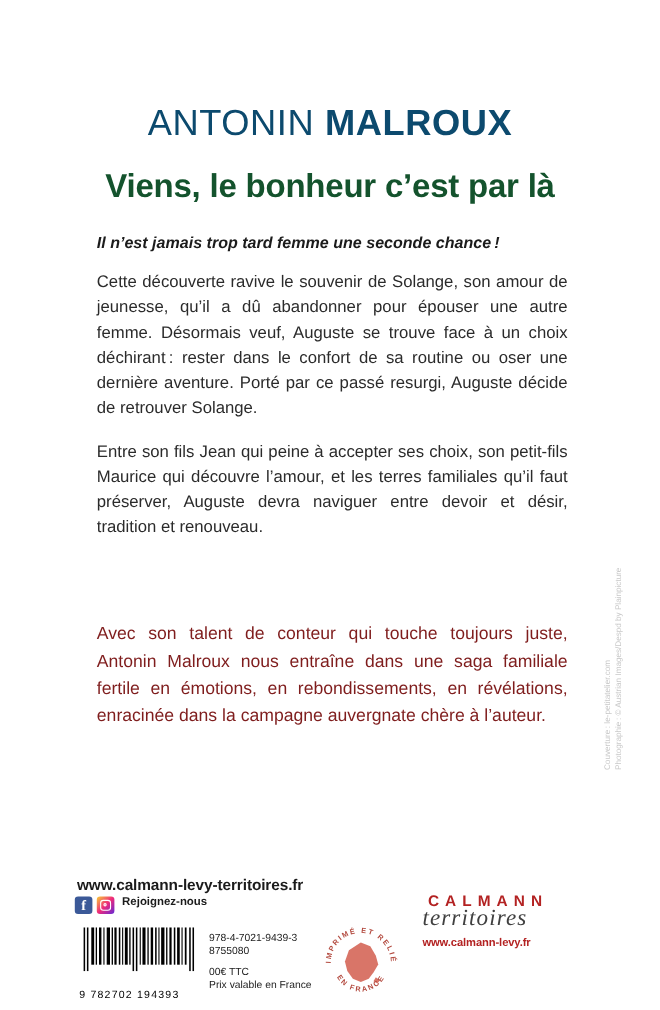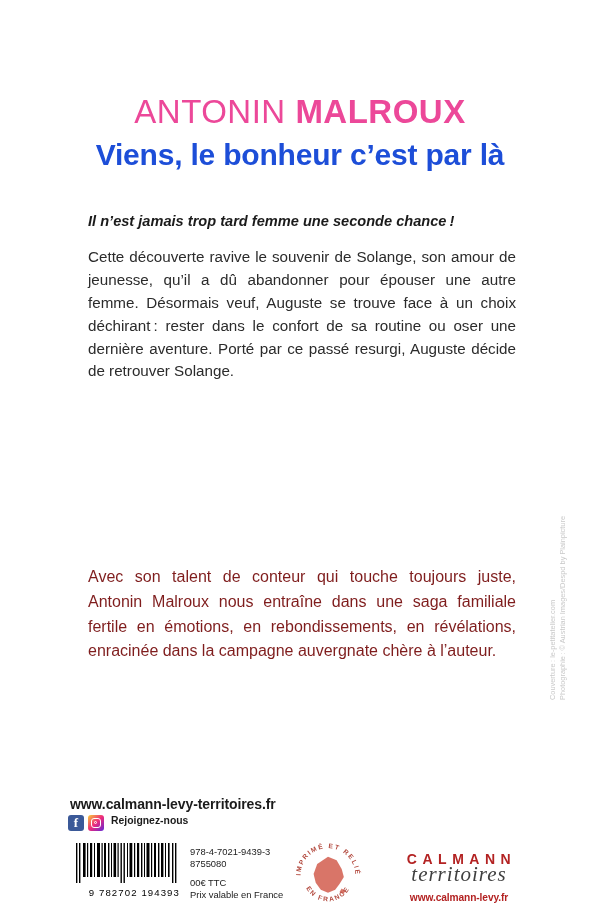--- a/index.html
+++ b/index.html
@@ -21,34 +21,34 @@
     position: absolute;
     left: 0;
     top: 95px;
     width: 600px;
     text-align: center;
   }
   .author {
     font-size: 33px;
     letter-spacing: 0.5px;
     line-height: 1.05;
-    color: #ec4899;
+    color: #0c4a6e;
     white-space: nowrap;
   }
   .author .first {
     font-weight: 400;
   }
   .author .last {
     font-weight: 700;
   }
   .book-title {
-    margin-top: 8px;
+    margin-top: 23px;
     font-size: 30px;
     font-weight: 700;
-    color: #1d4ed8;
+    color: #14532d;
     letter-spacing: -0.2px;
     line-height: 1.1;
     white-space: nowrap;
   }
 
   
   .copy {
     position: absolute;
     left: 88px;
     top: 212px;
@@ -166,23 +166,22 @@
   .barcode-bars {
     height: 40px;
     width: 108px;
     display: block;
   }
   .barcode-digits {
     font-family: "Liberation Sans", sans-serif;
     font-size: 9.6px;
     letter-spacing: 1.1px;
     color: #000;
-    margin-top: 4px;
+    margin-top: 16px;
     white-space: nowrap;
-    text-align: right;
   }
 
   
   .isbn-box {
     position: absolute;
     left: 190px;
     top: 846px;
     font-size: 9.4px;
     line-height: 1.28;
     color: #1b1b1b;
@@ -197,23 +196,23 @@
     left: 292px;
     top: 838px;
     width: 72px;
     height: 72px;
   }
 
   
   .publisher {
     position: absolute;
     left: 384px;
-    top: 852px;
+    top: 812px;
     width: 150px;
-    text-align: center;
+    text-align: left;
   }
   .pub-calmann {
     font-size: 14px;
     font-weight: 700;
     letter-spacing: 5.5px;
     color: #b32222;
     line-height: 1.0;
     text-indent: 5px;
   }
   .pub-levy {
@@ -267,20 +266,21 @@
   <div class="author">
     <span class="first">ANTONIN</span>
     <span class="last">MALROUX</span>
   </div>
   <div class="book-title">Viens, le bonheur c’est par là</div>
 </div>
 
 <div class="copy">
   <p class="tagline">Il n’est jamais trop tard femme une seconde chance !</p>
   <p class="para">Cette découverte ravive le souvenir de Solange, son amour de jeunesse, qu’il a dû abandonner pour épouser une autre femme. Désormais veuf, Auguste se trouve face à un choix déchirant : rester dans le confort de sa routine ou oser une dernière aventure. Porté par ce passé resurgi, Auguste décide de retrouver Solange.</p>
+  <p class="para">Entre son fils Jean qui peine à accepter ses choix, son petit-fils Maurice qui découvre l’amour, et les terres familiales qu’il faut préserver, Auguste devra naviguer entre devoir et désir, tradition et renouveau.</p>
 </div>
 
 <div class="closing">Avec son talent de conteur qui touche toujours juste, Antonin Malroux nous entraîne dans une saga familiale fertile en émotions, en rebondissements, en révélations, enracinée dans la campagne auvergnate chère à l’auteur.</div>
 
 <div class="footer-url">www.calmann-levy-territoires.fr</div>
 
 <div class="social-row">
   <span class="social-icon fb-icon"></span>
   <span class="social-icon ig-icon">
     <span class="ig-inner"></span>

